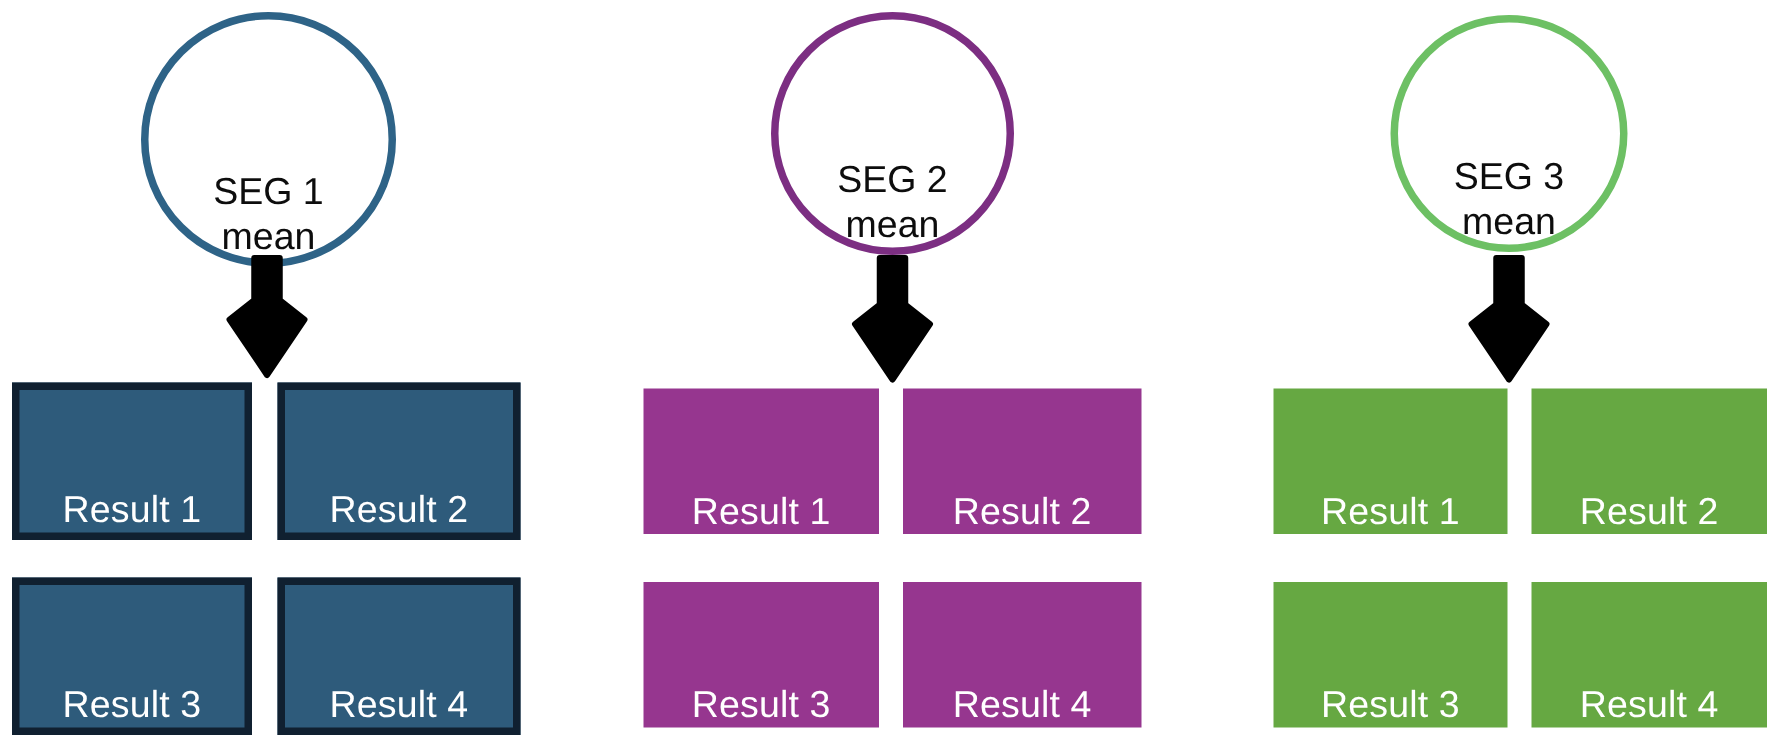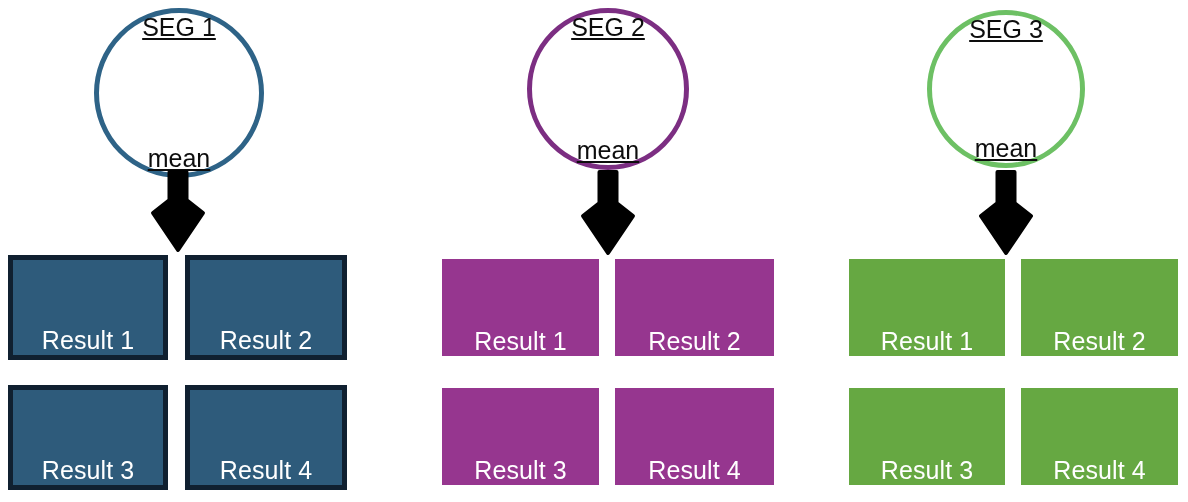--- a/index.html
+++ b/index.html
@@ -29,25 +29,24 @@
 
   
   .seg-circle {
     position: absolute;
     box-sizing: border-box;
     border-radius: 50%;
     background: #ffffff;
     display: flex;
     flex-direction: column;
     align-items: center;
-    justify-content: space-between;
+    justify-content: flex-end;
     text-align: center;
     color: #0d0d0d;
     line-height: 1.18;
-    text-decoration: underline;
   }
   .seg-circle .ln {
     display: block;
     white-space: nowrap;
   }
 
   
   .seg-arrow {
     position: absolute;
     overflow: visible;
@@ -84,21 +83,21 @@
       <div class="result-box" style="left: 185px; top: 255px; width: 162px; height: 105px; background: rgb(46, 91, 123); font-size: 25px; color: rgb(255, 255, 255); border: 5px solid rgb(16, 32, 48);">
         <span>Result 2</span>
       </div>
       <div class="result-box" style="left: 8px; top: 385px; width: 160px; height: 105px; background: rgb(46, 91, 123); font-size: 25px; color: rgb(255, 255, 255); border: 5px solid rgb(16, 32, 48);">
         <span>Result 3</span>
       </div>
       <div class="result-box" style="left: 185px; top: 385px; width: 162px; height: 105px; background: rgb(46, 91, 123); font-size: 25px; color: rgb(255, 255, 255); border: 5px solid rgb(16, 32, 48);">
         <span>Result 4</span>
       </div>
     </div>
-    <div class="seg-group" style="left: 13px; width: 1013px;">
+    <div class="seg-group" style="left: 0px; width: 1013px;">
       <div class="seg-circle" style="left: 514px; top: 8px; width: 162px; height: 162px; border: 5px solid rgb(124, 46, 130); background: rgb(255, 255, 255); color: rgb(13, 13, 13); font-size: 25px;">
         <span class="ln">SEG 2</span>
         <span class="ln">mean</span>
       </div>
       <svg class="seg-arrow" width="56" height="81" viewBox="0 0 56 81" style="left: 567px; top: 172px;">
         <polygon points="19.5,0.0 36.5,0.0 36.5,31.0 53.0,44.0 28.0,81.0 3.0,44.0 19.5,31.0" fill="#000000" stroke="#000000" stroke-width="4" stroke-linejoin="round"></polygon>
       </svg>
       <div class="result-box" style="left: 429px; top: 259px; width: 157px; height: 97px; background: rgb(150, 54, 143); font-size: 25px; color: rgb(255, 255, 255);">
         <span>Result 1</span>
       </div>

